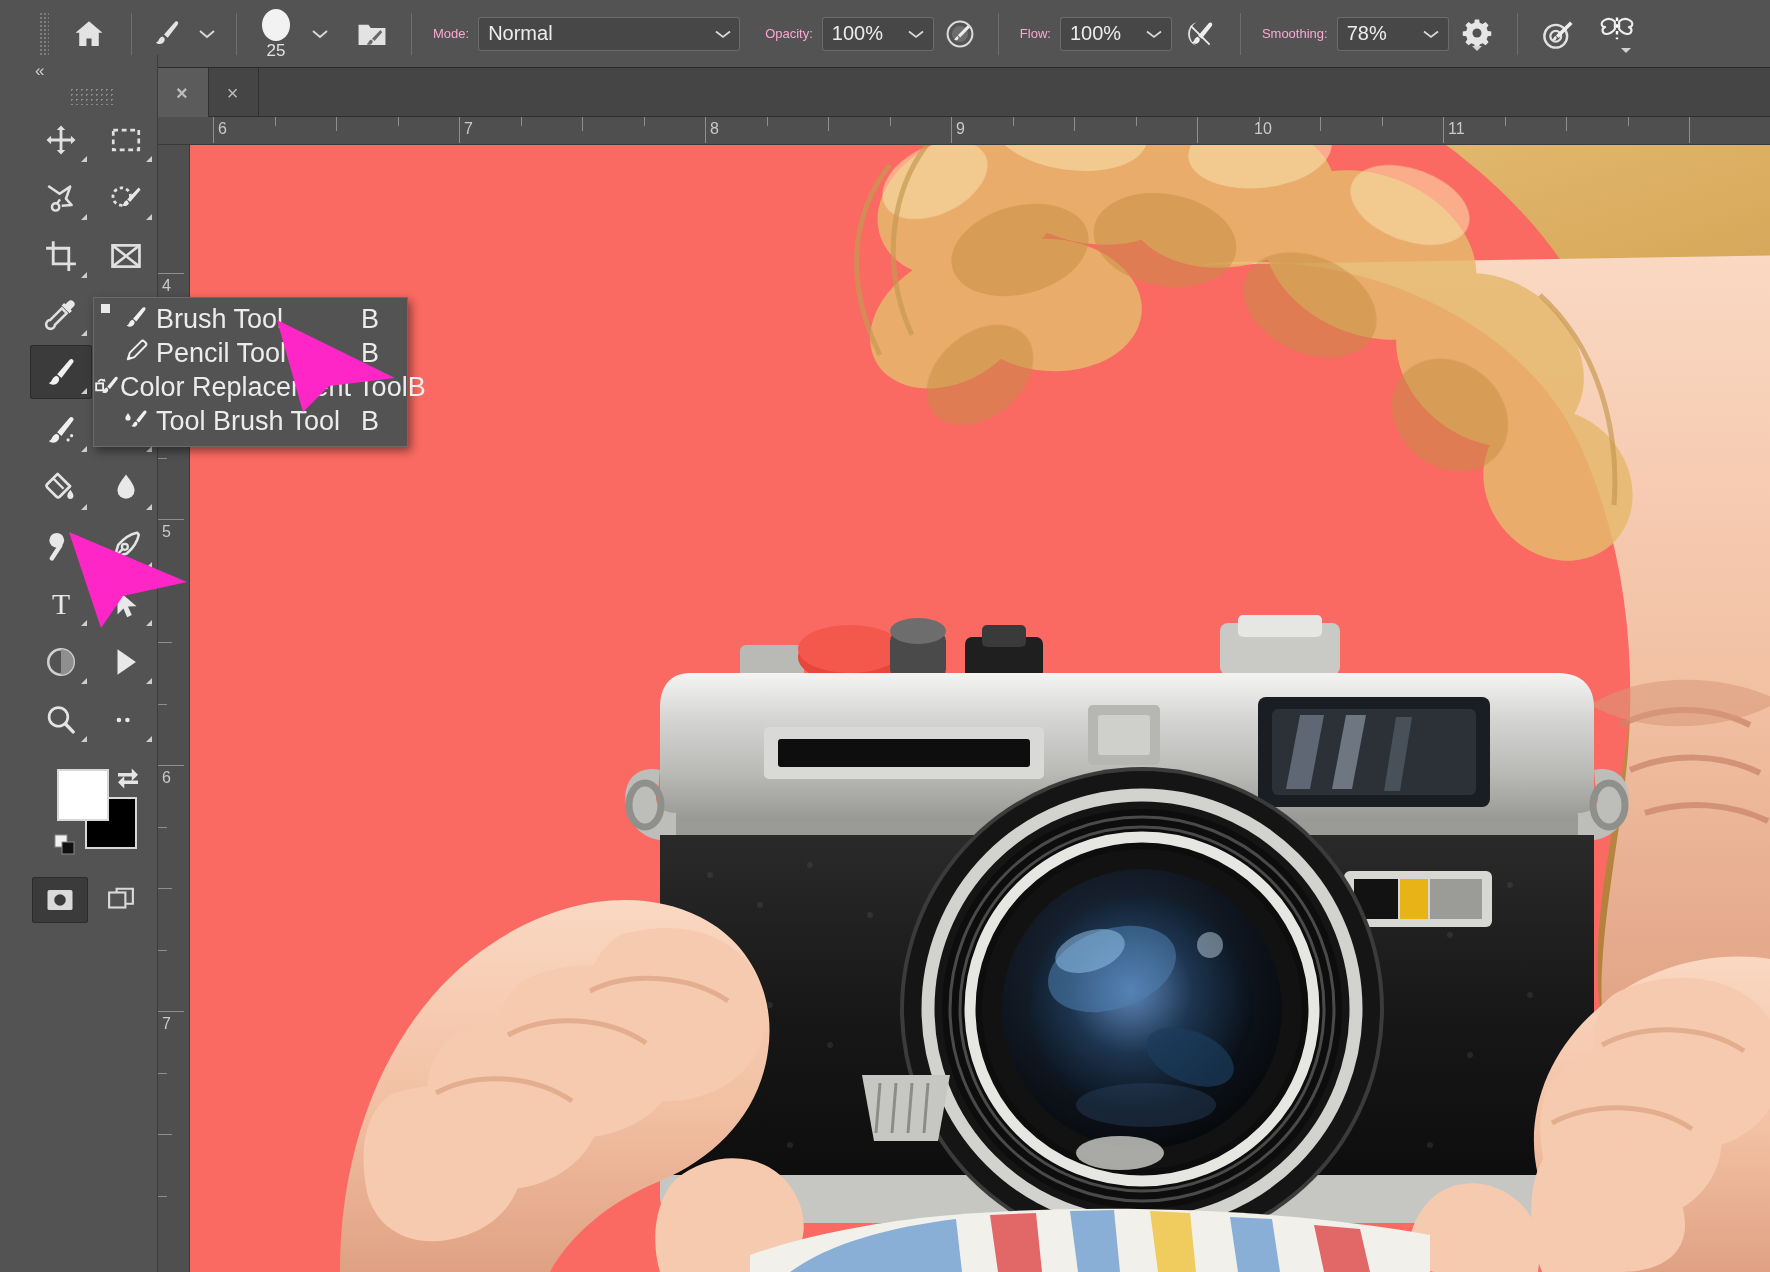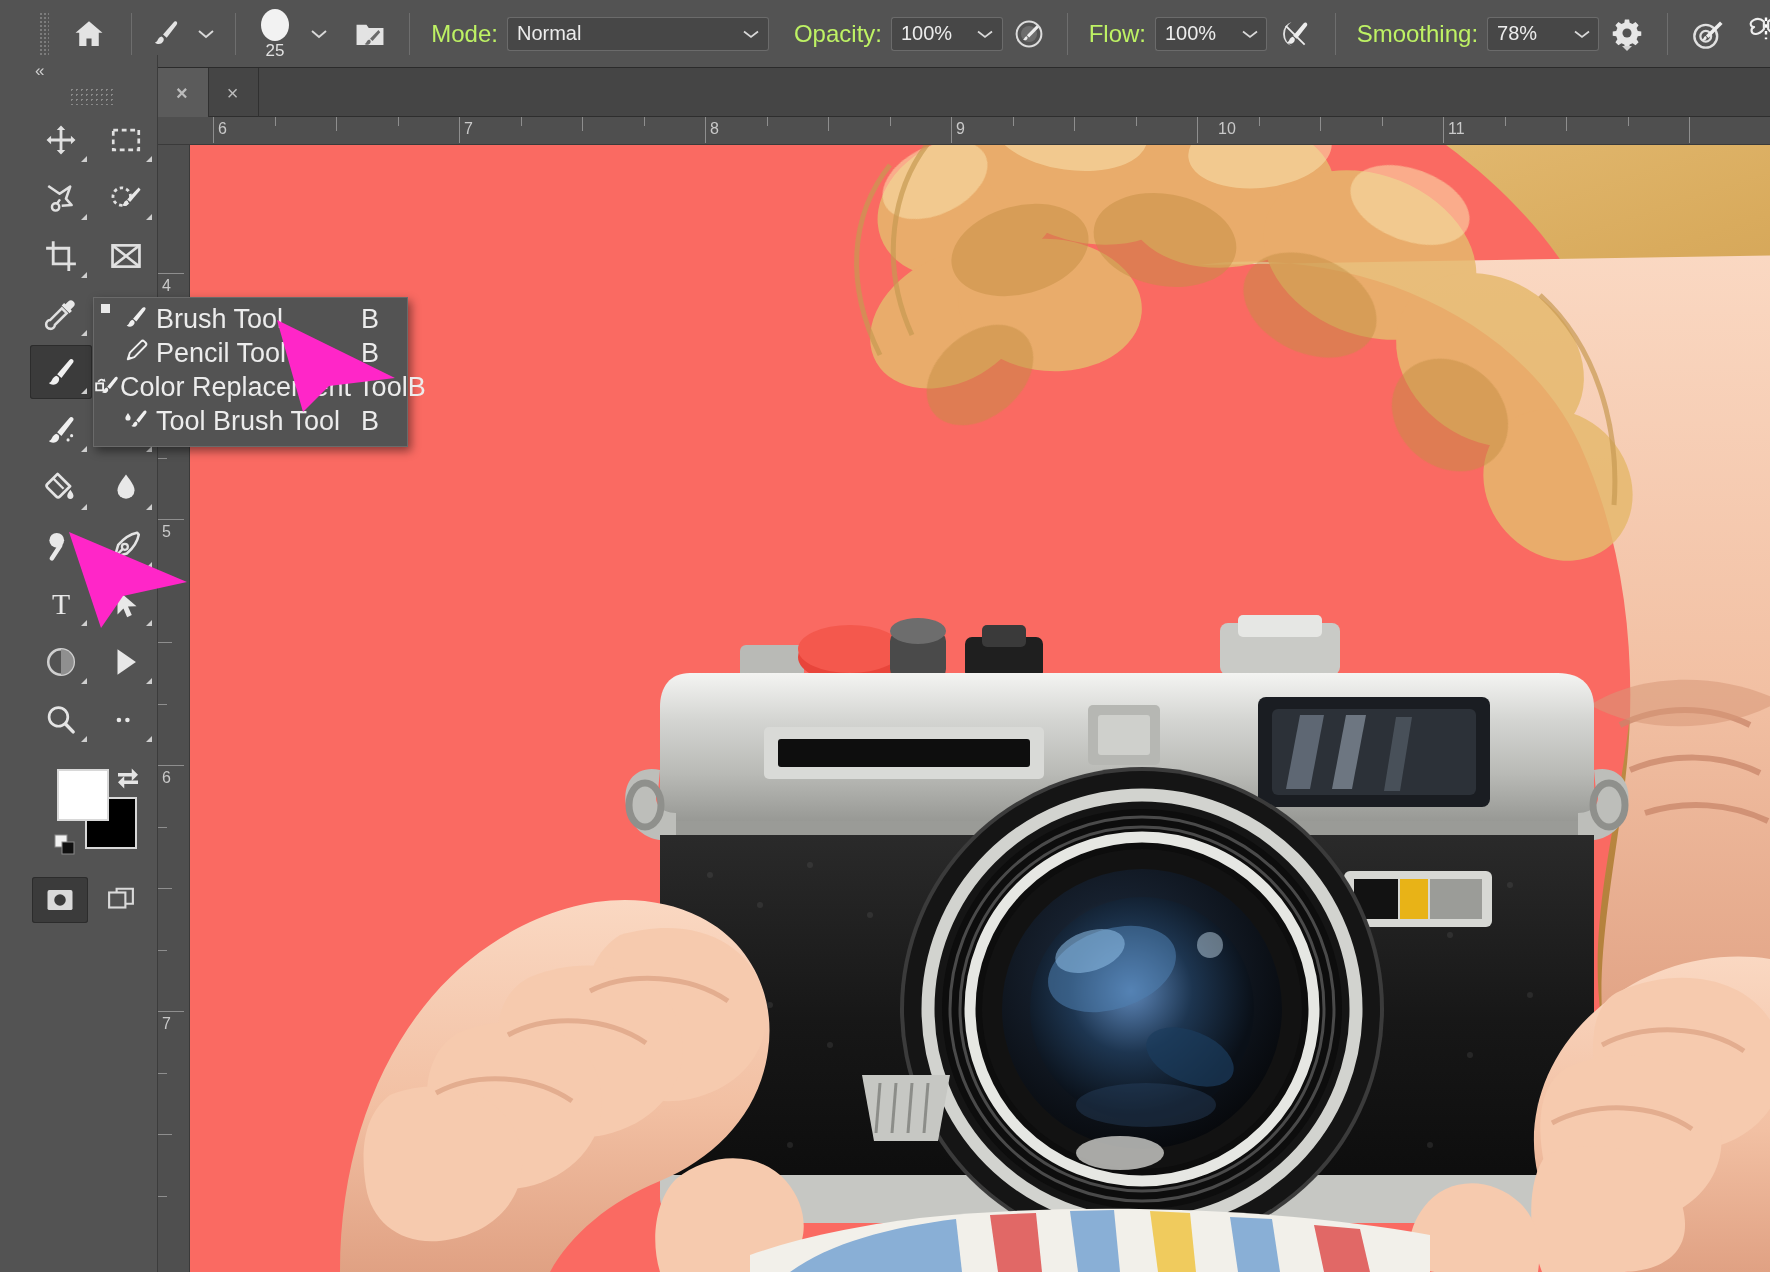--- a/index.html
+++ b/index.html
@@ -22,21 +22,21 @@
     width: 10px; height: 44px; margin-left: 12px; margin-right: 10px;
     background-image: radial-gradient(circle, #8a8a8a 1px, transparent 1px);
     background-size: 4px 4px;
     opacity: .75;
   }
   .obtn {
     display: flex; align-items: center; justify-content: center;
     height: 46px; color: #d6d6d6;
   }
   .vsep { width: 1px; height: 42px; background: #6e6e6e; margin: 0 12px; }
-  .olabel { color: #bef264; font-size: 24px; padding: 0 9px; white-space: nowrap; }
+  .olabel { color: #f9a8d4; font-size: 13px; padding: 0 9px; white-space: nowrap; }
   .ofield {
     background: #474747; border: 1px solid #6b6b6b; border-radius: 3px;
     color: #ececec; font-size: 20px; height: 34px;
     display: flex; align-items: center; padding: 0 9px; white-space: nowrap;
   }
   .ofield.wide { width: 228px; justify-content: flex-start; }
   .ofield.num { width: 78px; justify-content: flex-start; }
   .combo { display: flex; align-items: stretch; }
   .combo .chev {
     background: #474747; border: 1px solid #6b6b6b; border-left: none;
@@ -534,21 +534,21 @@
           </svg>
       </div>
     </div>
   </div>
 
   <div class="ruler-top">
     <span class="rt-num" style="left:60px">6</span>
     <span class="rt-num" style="left:306px">7</span>
     <span class="rt-num" style="left:552px">8</span>
     <span class="rt-num" style="left:798px">9</span>
-    <span class="rt-num" style="left:1060px">10</span>
+    <span class="rt-num" style="left:1096px">10</span>
     <span class="rt-num" style="left:1290px">11</span>
     <i class="rt-tick" style="left:55px;height:26px"></i>
     <i class="rt-tick" style="left:117px;height:9px"></i>
     <i class="rt-tick" style="left:178px;height:14px"></i>
     <i class="rt-tick" style="left:240px;height:9px"></i>
     <i class="rt-tick" style="left:301px;height:26px"></i>
     <i class="rt-tick" style="left:363px;height:9px"></i>
     <i class="rt-tick" style="left:424px;height:14px"></i>
     <i class="rt-tick" style="left:486px;height:9px"></i>
     <i class="rt-tick" style="left:547px;height:26px"></i>

